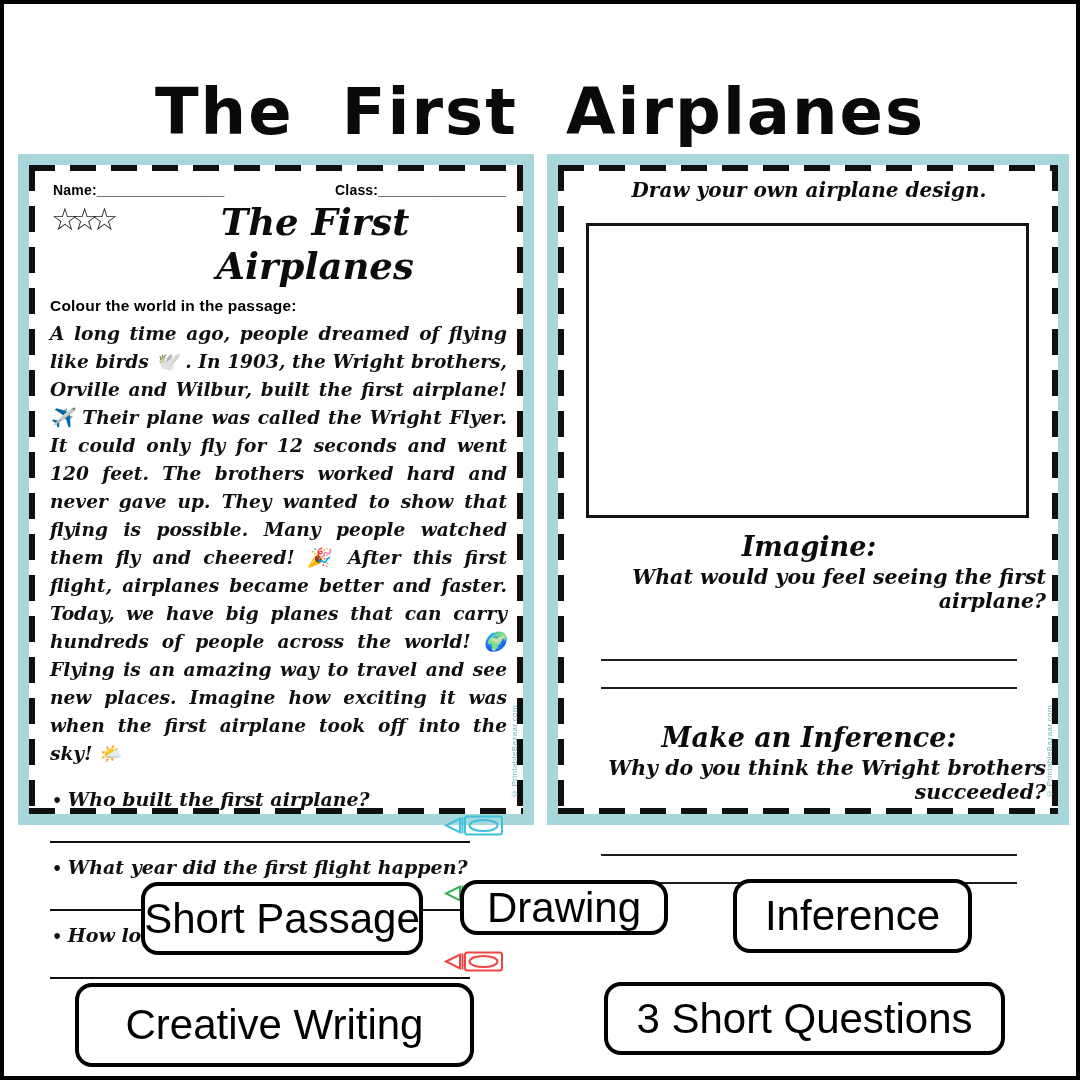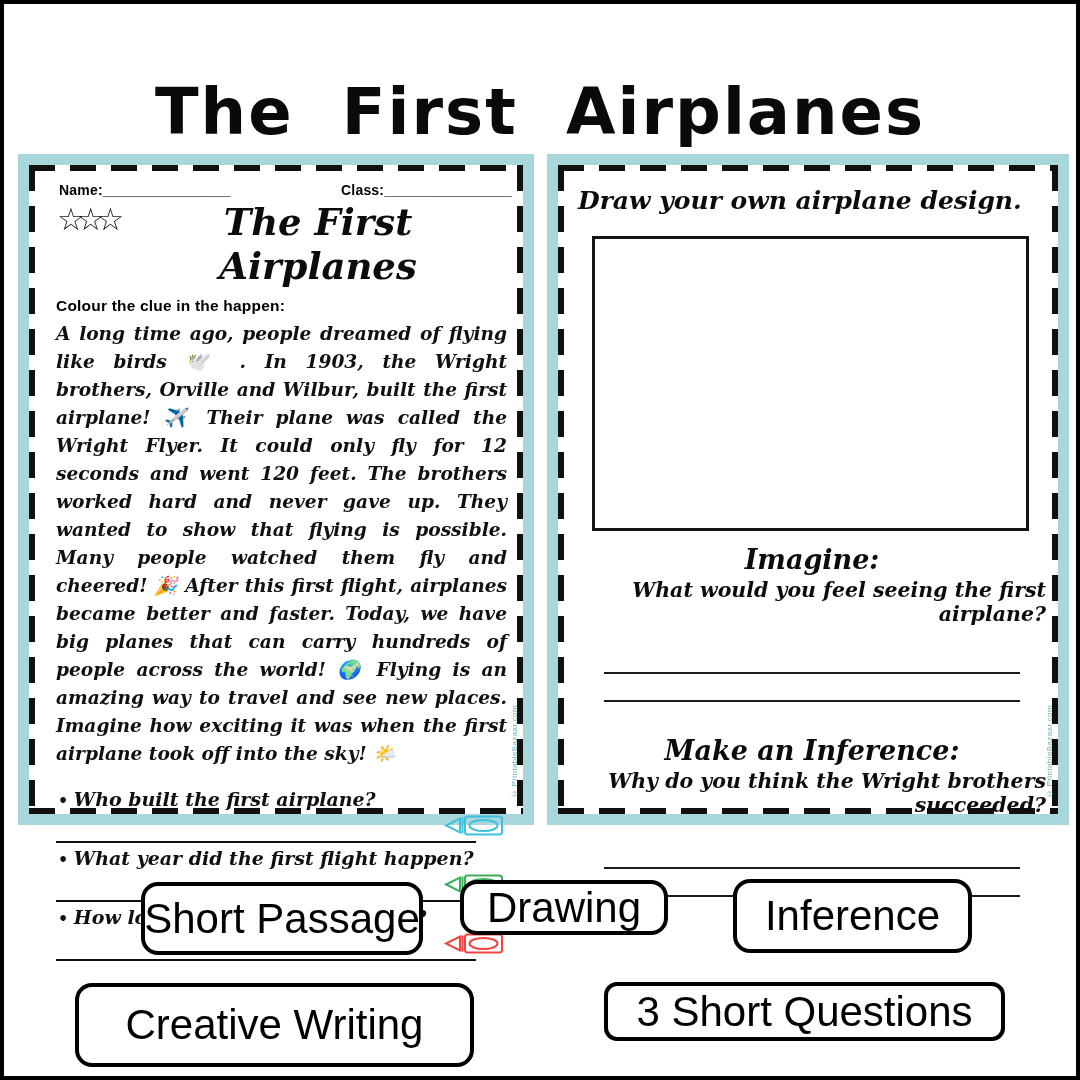--- a/index.html
+++ b/index.html
@@ -29,21 +29,21 @@
     padding:11px;
     box-sizing:border-box;
   }
   .card-left{left:14px;top:150px;width:516px;height:671px;}
   .card-right{left:543px;top:150px;width:522px;height:671px;}
   .sheet{
     position:relative;
     width:100%;height:100%;
     background-color:#fff;
     box-sizing:border-box;
-    padding:13px 12px 10px 20px;
+    padding:13px 12px 10px 14px;
     background-image:
       repeating-linear-gradient(90deg,#101010 0 26px,transparent 26px 41px),
       repeating-linear-gradient(90deg,#101010 0 26px,transparent 26px 41px),
       repeating-linear-gradient(180deg,#101010 0 26px,transparent 26px 41px),
       repeating-linear-gradient(180deg,#101010 0 26px,transparent 26px 41px);
     background-size:100% 6px,100% 6px,6px 100%,6px 100%;
     background-position:0 0,0 100%,0 0,100% 0;
     background-repeat:no-repeat;
   }
   
@@ -63,33 +63,33 @@
     margin-top:-4px;padding-right:36px;color:#0c0c0c;
   }
   .instruction{font-size:15.5px;font-weight:700;margin:9px 0 0 7px;letter-spacing:.2px;}
   .passage{
     font-family:"DejaVu Serif", serif;font-style:italic;font-weight:600;
     font-size:18.6px;line-height:28px;text-align:justify;
     margin-top:5px;padding:0 4px 0 7px;color:#101010;
   }
   
   .questions{margin-top:20px;}
-  .question-block{margin-top:4px;}
+  .question-block{margin-top:13px;}
   .question-text{
     font-family:"DejaVu Serif", serif;font-style:italic;font-weight:700;
     font-size:19px;margin-left:9px;color:#101010;
   }
   .question-text::before{content:"•  ";font-style:normal;font-size:16px;}
   .crayon-row{display:flex;justify-content:flex-end;padding-right:6px;margin-top:3px;height:27px;}
   .crayon{width:62px;height:25px;display:block;}
   .answer-line{border-bottom:2.5px solid #101010;width:420px;margin-top:1px;margin-left:7px;}
   
   .prompt{
-    font-family:"DejaVu Serif", serif;font-style:italic;font-weight:700;
-    font-size:25px;margin-top:8px;color:#0c0c0c;
+    text-align:center;font-family:"DejaVu Serif", serif;font-style:italic;font-weight:700;
+    font-size:20px;color:#0c0c0c;
   }
   .draw-box{border:3px solid #141414;height:289px;margin:21px 17px 0 14px;background:#fff;}
   .section-heading{
     text-align:center;font-family:"DejaVu Serif", serif;font-style:italic;font-weight:700;
     font-size:27px;color:#0c0c0c;
   }
   .heading-imagine{margin-top:13px;}
   .section-question{
     text-align:right;font-family:"DejaVu Serif", serif;font-style:italic;font-weight:700;
     font-size:20.5px;margin-top:3px;color:#0c0c0c;
@@ -112,41 +112,41 @@
     position:absolute;background:#fff;color:#000;
     border:4px solid #000;border-radius:17px;
     display:flex;align-items:center;justify-content:center;
     font-size:42px;font-family:"Liberation Sans", sans-serif;
     box-sizing:border-box;white-space:nowrap;
   }
   .tag-short-passage{left:93px;top:878px;width:282px;height:73px;margin-left:44px;}
   .tag-drawing{left:456px;top:876px;width:208px;height:55px;}
   .tag-inference{left:729px;top:875px;width:239px;height:74px;}
   .tag-creative-writing{left:71px;top:979px;width:399px;height:84px;}
-  .tag-short-questions{left:600px;top:978px;width:401px;height:59px;border-radius:13px;}
+  .tag-short-questions{left:600px;top:978px;width:401px;height:73px;}
 </style>
 </head>
 <body>
 
 <h1 class="main-title">The First Airplanes</h1>
 
 <div class="card card-left" style="background: rgb(167, 214, 219);">
   <div class="sheet">
 
     <div class="sheet-header">
       <span class="name-label">Name:________________</span>
       <span class="class-label">Class:________________</span>
     </div>
 
     <div class="stars-title-row">
       <span class="stars">☆☆☆</span>
       <div class="sheet-title">The First Airplanes</div>
     </div>
 
-    <div class="instruction">Colour the clue in the happen:</div>
+    <div class="instruction">Colour the world in the passage:</div>
 
     <div class="passage">A long time ago, people dreamed of flying like birds 🕊️ . In 1903, the Wright brothers, Orville and Wilbur, built the first airplane! ✈️ Their plane was called the Wright Flyer. It could only fly for 12 seconds and went 120 feet. The brothers worked hard and never gave up. They wanted to show that flying is possible. Many people watched them fly and cheered! 🎉  After this first flight, airplanes became better and faster. Today, we have big planes that can carry hundreds of people across the world! 🌍 Flying is an amazing way to travel and see new places. Imagine how exciting it was when the first airplane took off into the sky! 🌤️</div>
 
     <div class="questions">
 
       <div class="question-block">
         <div class="question-text">Who built the first airplane?</div>
         <div class="crayon-row">
           <span style="color: rgb(63, 192, 221);">
             <svg class="crayon" viewBox="0 0 62 25" fill="none" stroke="currentColor" stroke-width="2">

